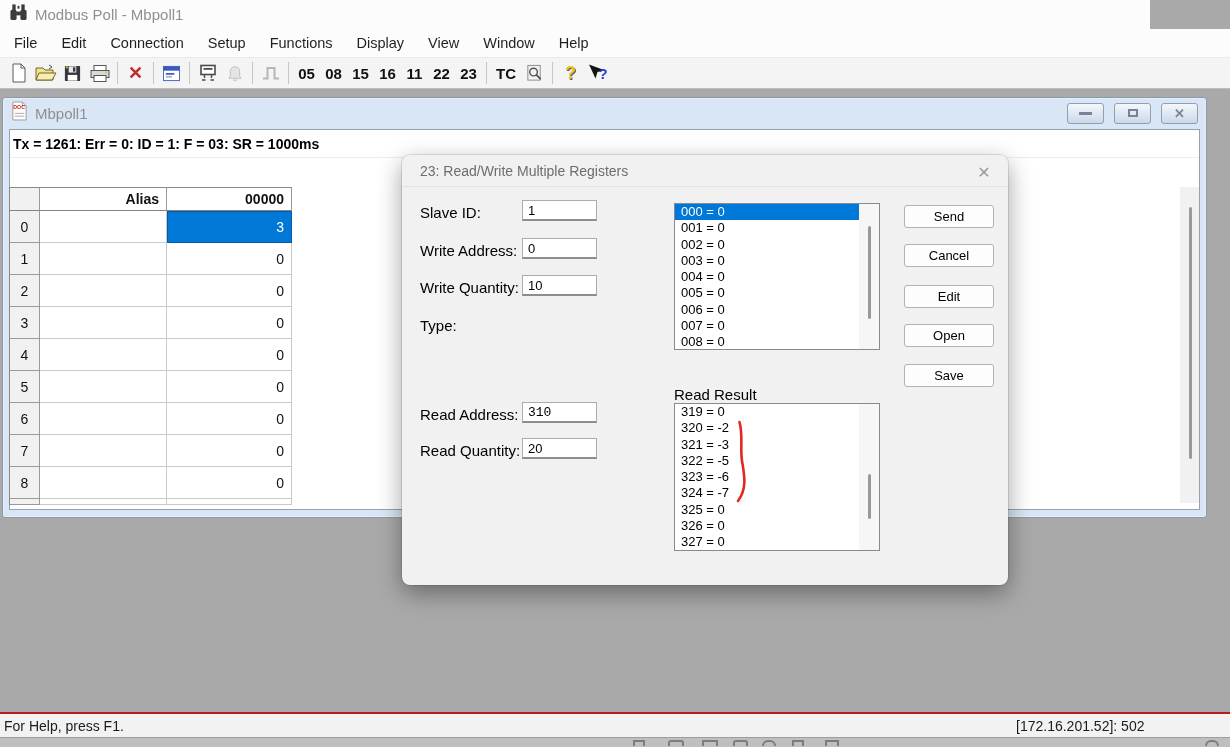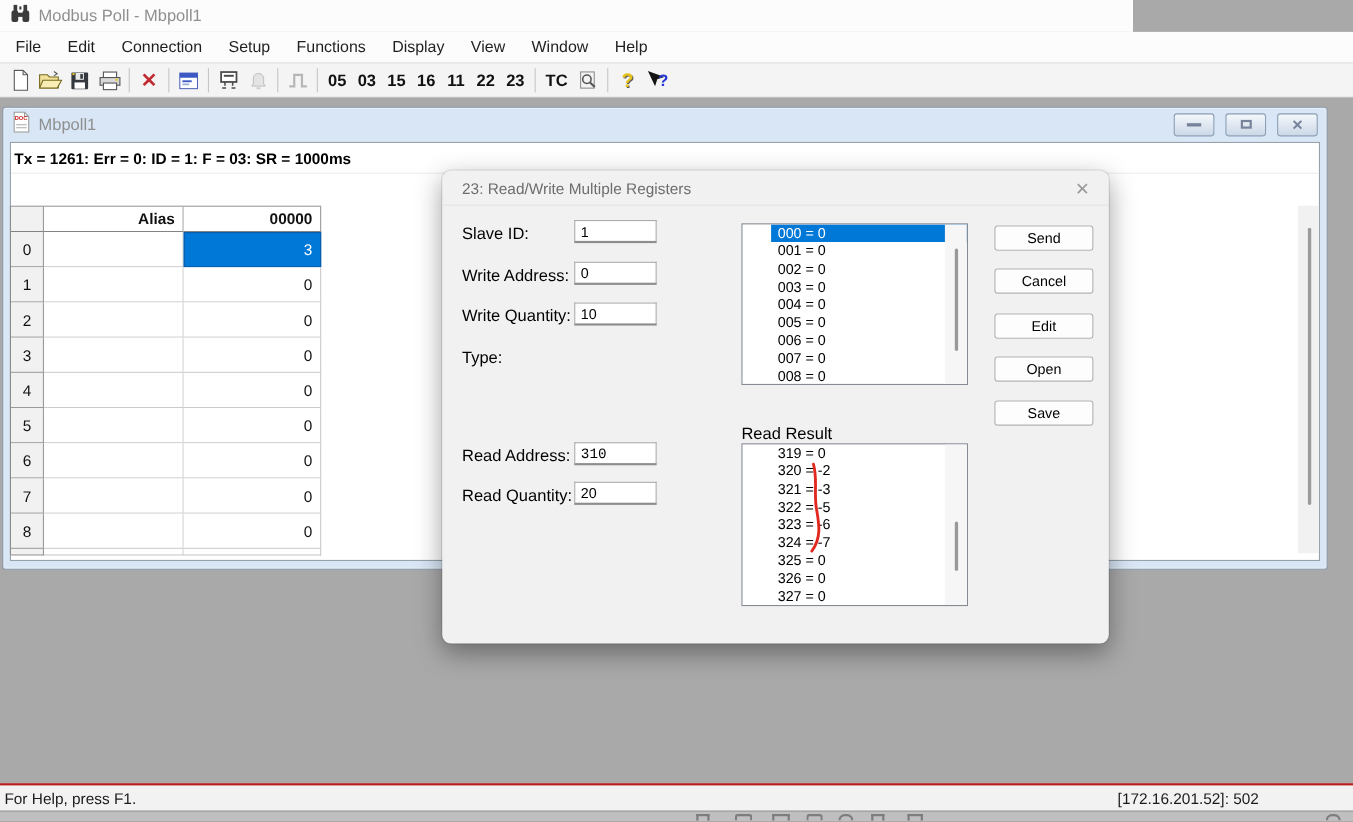--- a/index.html
+++ b/index.html
@@ -1,20 +1,20 @@
 <!DOCTYPE html>
 <html><head>
 <meta charset="utf-8">
 <style>
   * { margin:0; padding:0; box-sizing:border-box; }
   body { font-family:"Liberation Sans", sans-serif; background:#707070; }
   .screen { position:relative; width:1230px; height:747px; overflow:hidden; background:#a9a9a9; }
 
   
-  .titlebar { position:absolute; left:0; top:0; width:1030px; height:29px; background:#fcfcfc;
+  .titlebar { position:absolute; left:0; top:0; width:1150px; height:29px; background:#fcfcfc;
               display:flex; align-items:center; gap:7px; padding-left:9px; }
   .title-text { font-size:15px; color:#8f8f8f; }
   .menubar { position:absolute; left:0; top:29px; width:1230px; height:28px; background:#fcfcfc;
              display:flex; align-items:center; padding-left:2px; }
   .menu-item { font-size:14.5px; color:#1f1f1f; padding:4px 12px; cursor:default; }
   .toolbar { position:absolute; left:0; top:57px; width:1230px; height:32px; background:#f4f4f4;
              border-top:1px solid #e9e9e9; border-bottom:1px solid #bdbdbd;
              display:flex; align-items:center; padding-left:5px; }
   .tb-btn { width:27px; height:26px; display:flex; align-items:center; justify-content:center; }
   .tb-sep { width:1px; height:22px; background:#c6c6c6; margin:0 4px; }
@@ -73,21 +73,21 @@
                border:1px solid #acacac; border-bottom:2px solid #8d8d8d;
                font-family:"Liberation Sans",sans-serif; font-size:13px; color:#000; padding:0 5px; }
   .dlg-combo { position:absolute; left:88px; top:157px; width:160px; height:25px; background:#fff;
                border:1px solid #a2a2a2; border-radius:2px; display:flex; align-items:center;
                padding:0 8px; font-size:13px; color:#000; }
   .combo-chevron { margin-left:auto; color:#5f5f5f; font-size:12px; }
   .listbox { position:absolute; left:272px; width:206px; background:#fff; border:1px solid #868b93;
              font-size:13px; color:#000; overflow:hidden; }
   .lb-write { top:48px; height:147px; }
   .lb-read  { top:248px; height:148px; }
-  .lb-item { height:16.3px; line-height:16.3px; padding-left:6px; white-space:nowrap;margin-left:26px; }
+  .lb-item { height:16.3px; line-height:16.3px; padding-left:6px; white-space:nowrap; }
   .lb-item.sel { background:#0078d7; color:#fff; width:184px; }
   .lb-scrollstrip { position:absolute; top:0; right:0; width:20px; height:100%; background:#f6f6f6; }
   .lb-thumb { position:absolute; left:9px; width:3px; background:#999; border-radius:2px; }
   .dlg-btn { position:absolute; left:502px; width:90px; height:23px; background:#fdfdfd;
              border:1px solid #b3b3b3; border-radius:3px; font-size:13px; color:#000;
              display:flex; align-items:center; justify-content:center; }
   .annotation-svg { position:absolute; left:0; top:0; width:606px; height:430px; z-index:20; pointer-events:none; }
 
   
   .statusbar { position:absolute; left:0; top:712px; width:1230px; height:25px; background:#f2f2f2;
@@ -189,21 +189,21 @@
     </div>
     <div class="tb-sep"></div>
     <div class="tb-btn">
       <svg width="20" height="16" viewBox="0 0 20 16">
           <path d="M2 13.5h4.5V3h7v10.5H18" fill="none" stroke="#b6b6b6" stroke-width="2"></path>
         </svg>
     </div>
     <div class="tb-sep"></div>
     <div class="tb-group" id="fnbtns" style="display:flex; align-items:center;">
         <div class="tb-num">05</div>
-        <div class="tb-num">03</div>
+        <div class="tb-num">08</div>
         <div class="tb-num">15</div>
         <div class="tb-num">16</div>
         <div class="tb-num">11</div>
         <div class="tb-num">22</div>
         <div class="tb-num">23</div>
       </div>
     <div class="tb-sep"></div>
     <div class="tb-tc">TC</div>
     <div class="tb-btn">
       <svg width="19" height="20" viewBox="0 0 20 20">

